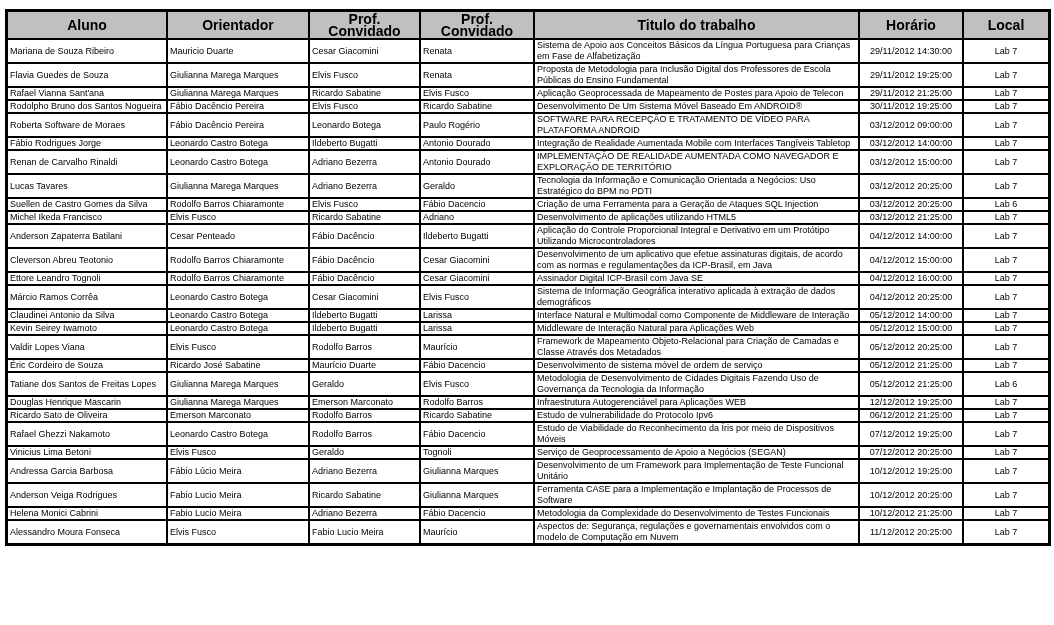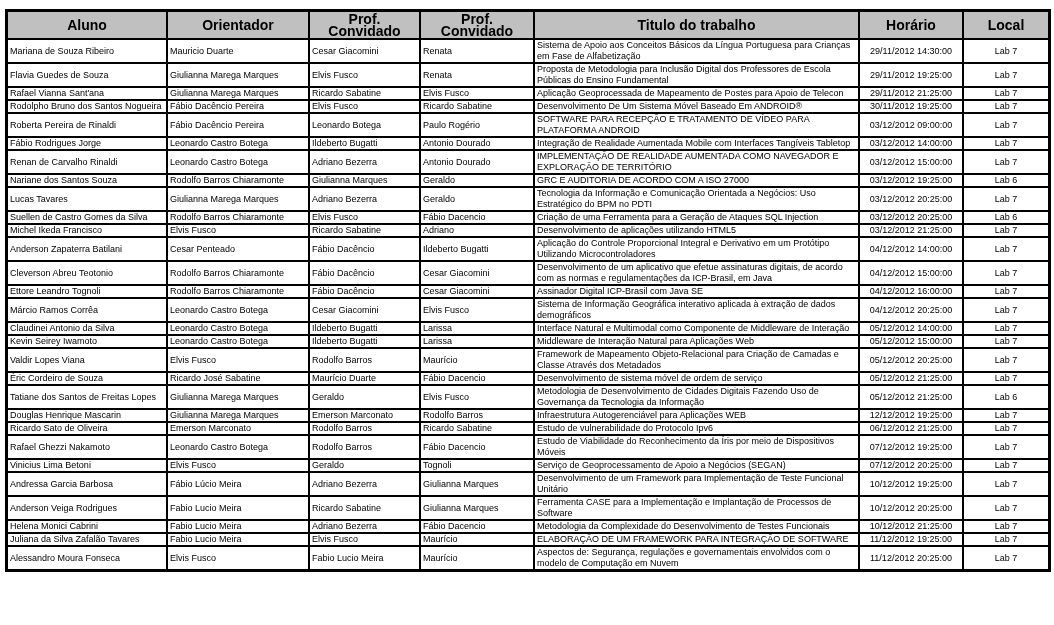--- a/index.html
+++ b/index.html
@@ -103,21 +103,21 @@
         <tr>
           <td>Rodolpho Bruno dos Santos Nogueira</td>
           <td>Fábio Dacêncio Pereira</td>
           <td>Elvis Fusco</td>
           <td>Ricardo Sabatine</td>
           <td>Desenvolvimento De Um Sistema Móvel Baseado Em ANDROID®</td>
           <td>30/11/2012 19:25:00</td>
           <td>Lab 7</td>
         </tr>
         <tr>
-          <td>Roberta Pereira de Rinaldi</td>
+          <td>Roberta Software de Moraes</td>
           <td>Fábio Dacêncio Pereira</td>
           <td>Leonardo Botega</td>
           <td>Paulo Rogério</td>
           <td>SOFTWARE PARA RECEPÇÃO E TRATAMENTO DE VÍDEO PARA PLATAFORMA ANDROID</td>
           <td>03/12/2012 09:00:00</td>
           <td>Lab 7</td>
         </tr>
         <tr>
           <td>Fábio Rodrigues Jorge</td>
           <td>Leonardo Castro Botega</td>
@@ -128,29 +128,20 @@
           <td>Lab 7</td>
         </tr>
         <tr>
           <td>Renan de Carvalho Rinaldi</td>
           <td>Leonardo Castro Botega</td>
           <td>Adriano Bezerra</td>
           <td>Antonio Dourado</td>
           <td>IMPLEMENTAÇÃO DE REALIDADE AUMENTADA COMO NAVEGADOR E EXPLORAÇÃO DE TERRITÓRIO</td>
           <td>03/12/2012 15:00:00</td>
           <td>Lab 7</td>
-        </tr>
-        <tr>
-          <td>Nariane dos Santos Souza</td>
-          <td>Rodolfo Barros Chiaramonte</td>
-          <td>Giulianna Marques</td>
-          <td>Geraldo</td>
-          <td>GRC E AUDITORIA DE ACORDO COM A ISO 27000</td>
-          <td>03/12/2012 19:25:00</td>
-          <td>Lab 6</td>
         </tr>
         <tr>
           <td>Lucas Tavares</td>
           <td>Giulianna Marega Marques</td>
           <td>Adriano Bezerra</td>
           <td>Geraldo</td>
           <td>Tecnologia da Informação e Comunicação Orientada a Negócios: Uso Estratégico do BPM no PDTI</td>
           <td>03/12/2012 20:25:00</td>
           <td>Lab 7</td>
         </tr>
@@ -310,29 +301,20 @@
         <tr>
           <td>Helena Monici Cabrini</td>
           <td>Fabio Lucio Meira</td>
           <td>Adriano Bezerra</td>
           <td>Fábio Dacencio</td>
           <td>Metodologia da Complexidade do Desenvolvimento de Testes Funcionais</td>
           <td>10/12/2012 21:25:00</td>
           <td>Lab 7</td>
         </tr>
         <tr>
-          <td>Juliana da Silva Zafalão Tavares</td>
-          <td>Fabio Lucio Meira</td>
-          <td>Elvis Fusco</td>
-          <td>Maurício</td>
-          <td>ELABORAÇÃO DE UM FRAMEWORK PARA INTEGRAÇÃO DE SOFTWARE</td>
-          <td>11/12/2012 19:25:00</td>
-          <td>Lab 7</td>
-        </tr>
-        <tr>
           <td>Alessandro Moura Fonseca</td>
           <td>Elvis Fusco</td>
           <td>Fabio Lucio Meira</td>
           <td>Maurício</td>
           <td>Aspectos de: Segurança, regulações e governamentais envolvidos com o modelo de Computação em Nuvem</td>
           <td>11/12/2012 20:25:00</td>
           <td>Lab 7</td>
         </tr>
       </tbody>
   </table>

